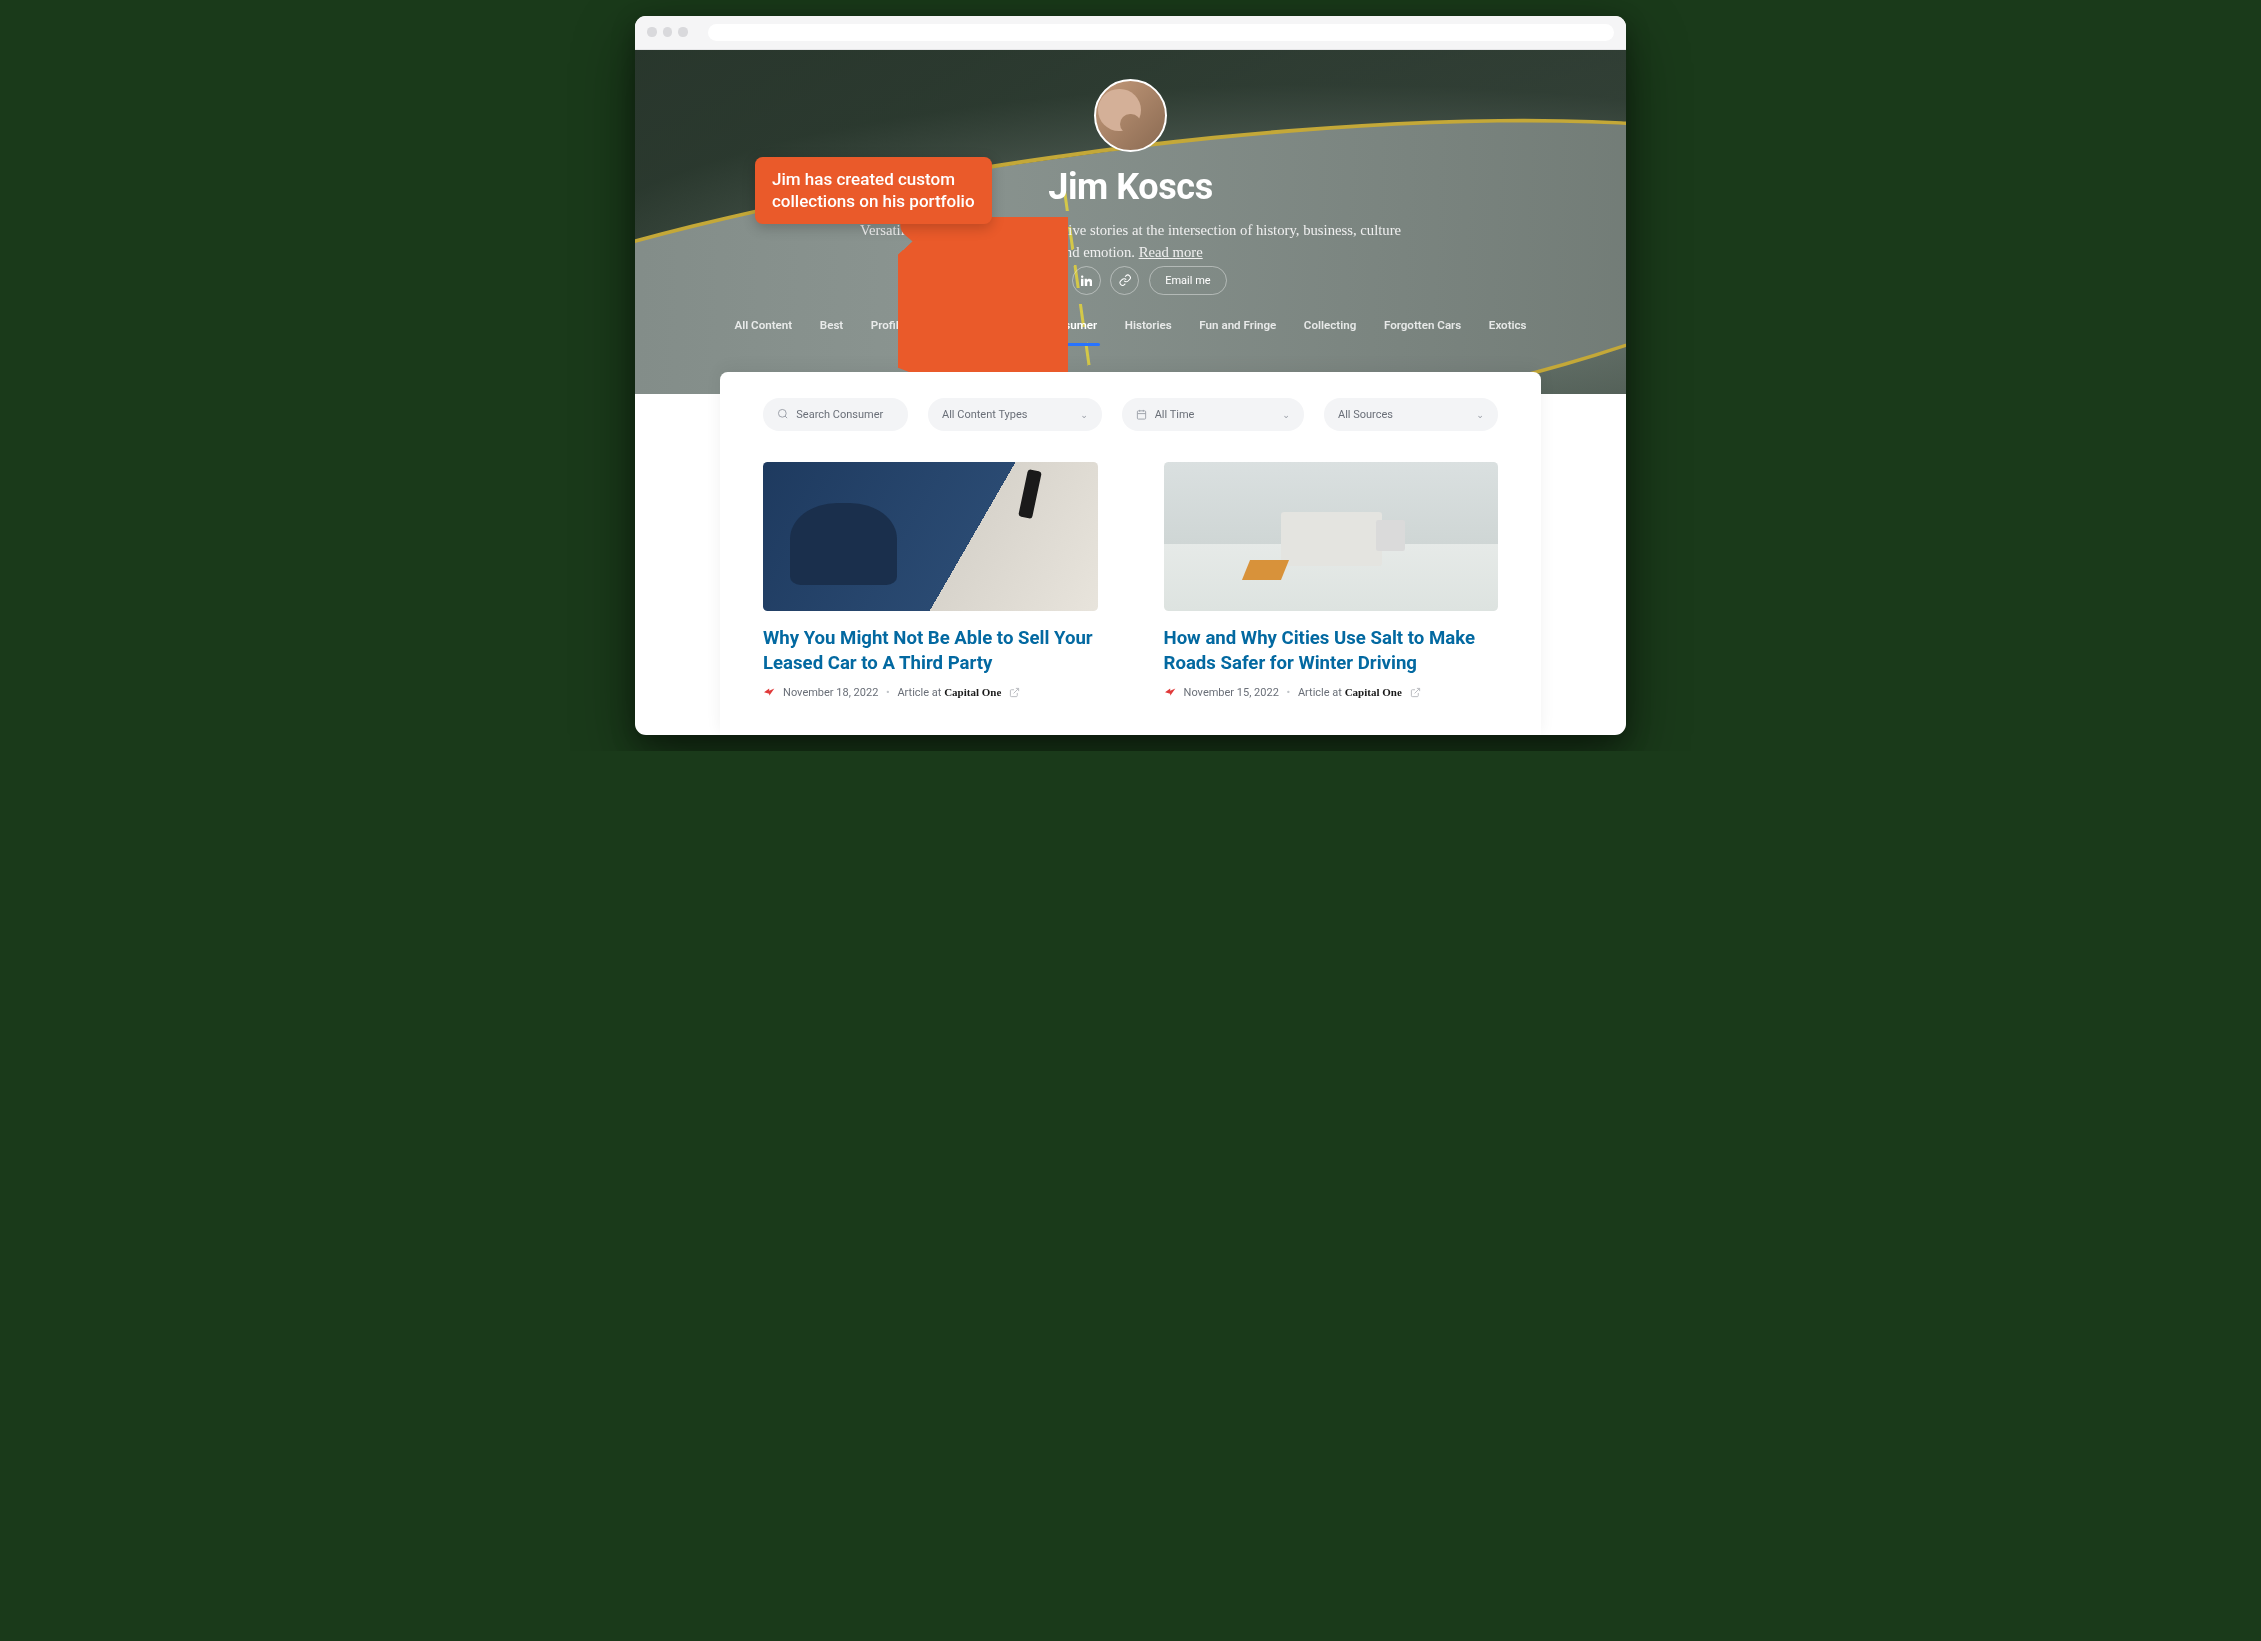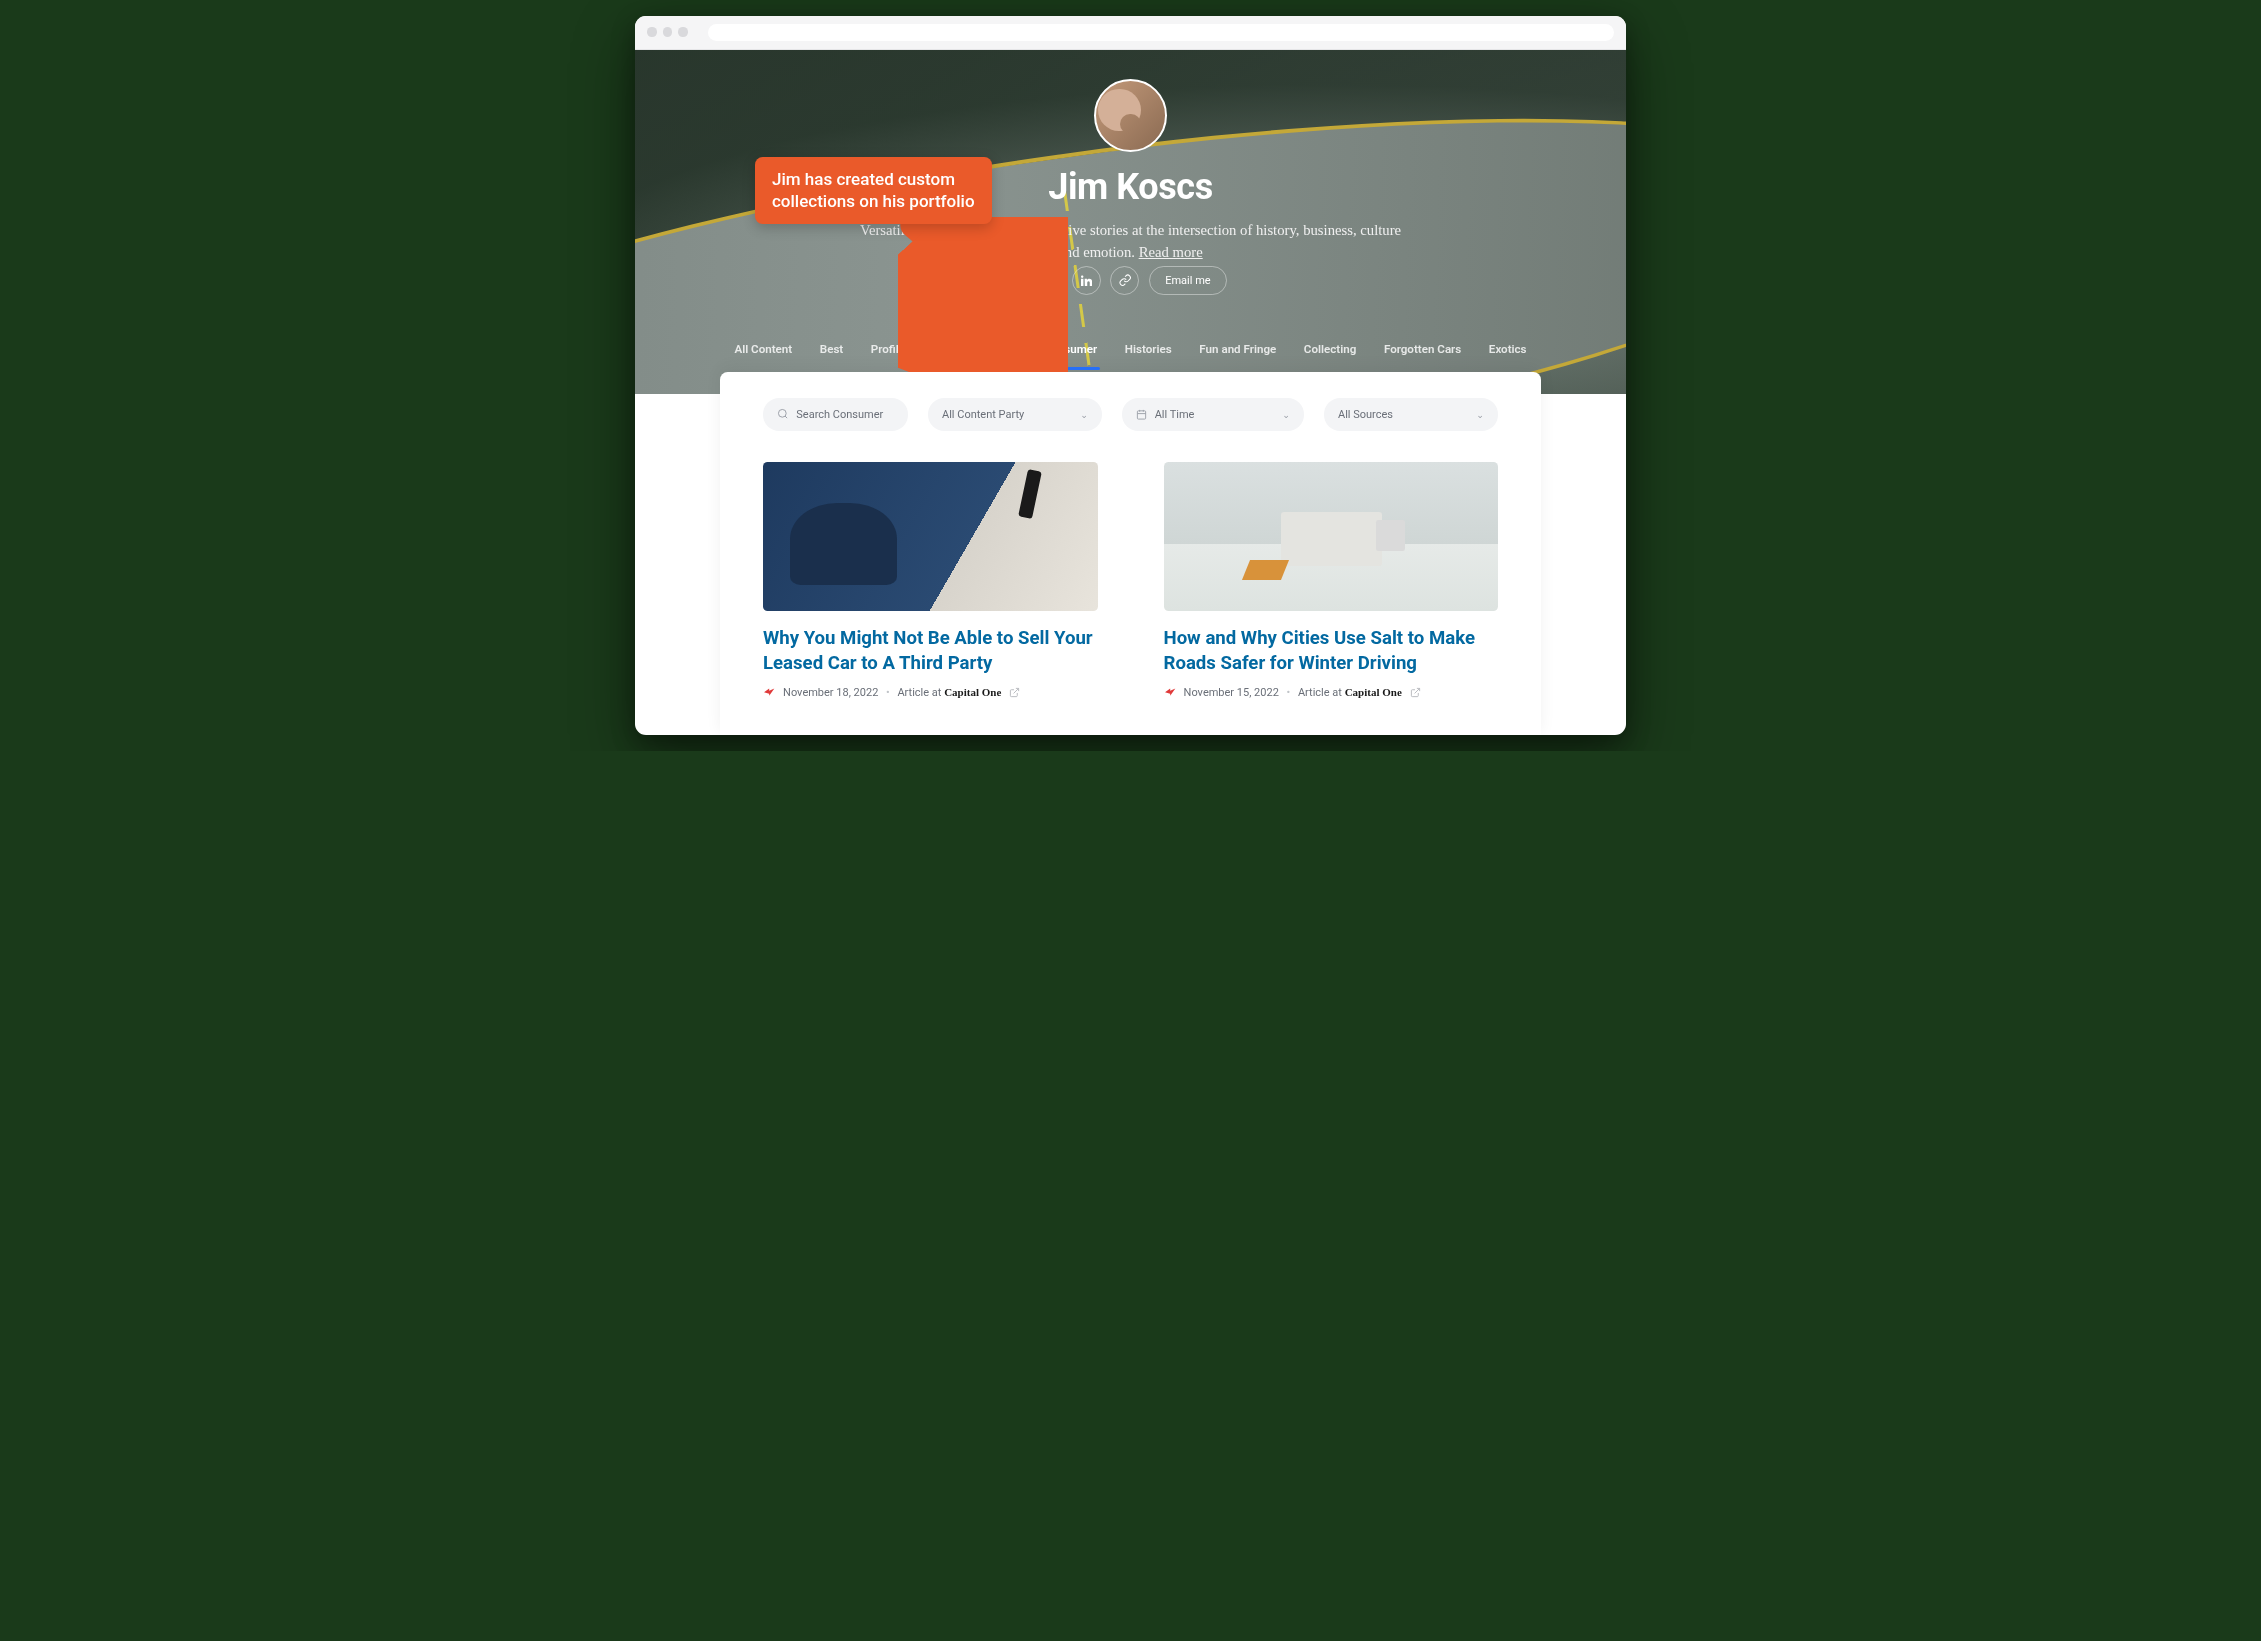--- a/index.html
+++ b/index.html
@@ -14,21 +14,21 @@
 .road::after { content:""; position:absolute; left:50%; top:10%; width:3.1px; height:80%; background:repeating-linear-gradient(180deg,#d4c848 0,#d4c848 23px,transparent 23px,transparent 39px); transform:translateX(-50%); }
 .hero-inner { position:relative; z-index:2; display:flex; flex-direction:column; align-items:center; padding-top:29px; color:#fff; text-align:center; }
 .avatar-ring { width:73px; height:73px; border-radius:50%; border:2.3px solid #fff; background:linear-gradient(135deg,#c49a7a,#8a6a52); overflow:hidden; position:relative; }
 .avatar-ring::after { content:""; position:absolute; left:35%; top:48%; width:30%; height:30%; border-radius:50%; box-shadow:-11px -14px 0 11px #d4b098; }
 .profile-name { font-size:36px; font-weight:700; margin-top:14px; letter-spacing:-0.4px; }
 .bio { font-family:Georgia,serif; font-size:14.7px; line-height:1.55; max-width:542px; margin-top:11px; color:#f0f0f0; }
 .readmore { text-decoration:underline; cursor:pointer; }
 .socials { display:flex; gap:9.3px; margin-top:2px; align-items:center; }
 .soc-btn { width:29px; height:29px; border-radius:50%; border:0.8px solid rgba(255,255,255,.4); display:flex; align-items:center; justify-content:center; cursor:pointer; color:#fff; }
 .email-btn { height:29px; padding:0 15.5px; border-radius:15.5px; border:0.8px solid rgba(255,255,255,.4); display:flex; align-items:center; color:#fff; font-size:11px; cursor:pointer; }
-.tabs { position:relative; z-index:2; display:flex; gap:23px; justify-content:center; margin-top:39px; padding-bottom:0; }
+.tabs { position:relative; z-index:2; display:flex; gap:23px; justify-content:center; margin-top:15px; padding-bottom:0; }
 .tab { color:rgba(255,255,255,.82); font-size:11.6px; font-weight:600; padding:7.7px 2.3px 14px; cursor:pointer; position:relative; white-space:nowrap; }
 .tab.active { color:#fff; }
 .tab.active::after { content:""; position:absolute; left:0; right:0; bottom:0; height:3.1px; background:#2873ff; border-radius:1.5px; }
 .content-card { position:relative; z-index:3; background:#fff; border-radius:7.7px 7.7px 0 0; margin:-22px 85px 0; padding:26px 43px 36px; box-shadow:0 -3.1px 15.5px rgba(0,0,0,.06); }
 .filters { display:flex; gap:20px; }
 .filter { height:33px; background:#f3f4f6; border-radius:16.3px; display:flex; align-items:center; padding:0 14px; color:#6a6f78; font-size:11px; cursor:pointer; gap:7.7px; }
 .filter.search { flex:1; max-width:174px; }
 .filter.dd { width:174px; justify-content:space-between; }
 .filter.dd.wide { width:182px; }
 .chev { font-size:9.3px; color:#9ba0a8; }
@@ -107,21 +107,21 @@
   <div class="content-card">
     <div class="filters">
       <div class="filter search">
         <svg width="11.6" height="11.6" viewBox="0 0 24 24" fill="none" stroke="#9ba0a8" stroke-width="2">
             <circle cx="11" cy="11" r="8"></circle>
             <path d="M21 21l-4.35-4.35"></path>
           </svg>
         <span>Search Consumer</span>
       </div>
       <div class="filter dd">
-        <span>All Content Party</span>
+        <span>All Content Types</span>
         <span class="chev">⌄</span>
       </div>
       <div class="filter dd wide">
         <span style="display:flex;gap:7.7px;align-items:center">
           <svg width="11" height="11" viewBox="0 0 24 24" fill="none" stroke="#9ba0a8" stroke-width="2">
               <rect x="3" y="4" width="18" height="18" rx="2"></rect>
               <path d="M16 2v4M8 2v4M3 10h18"></path>
             </svg>
           <span>All Time</span>
         </span>

